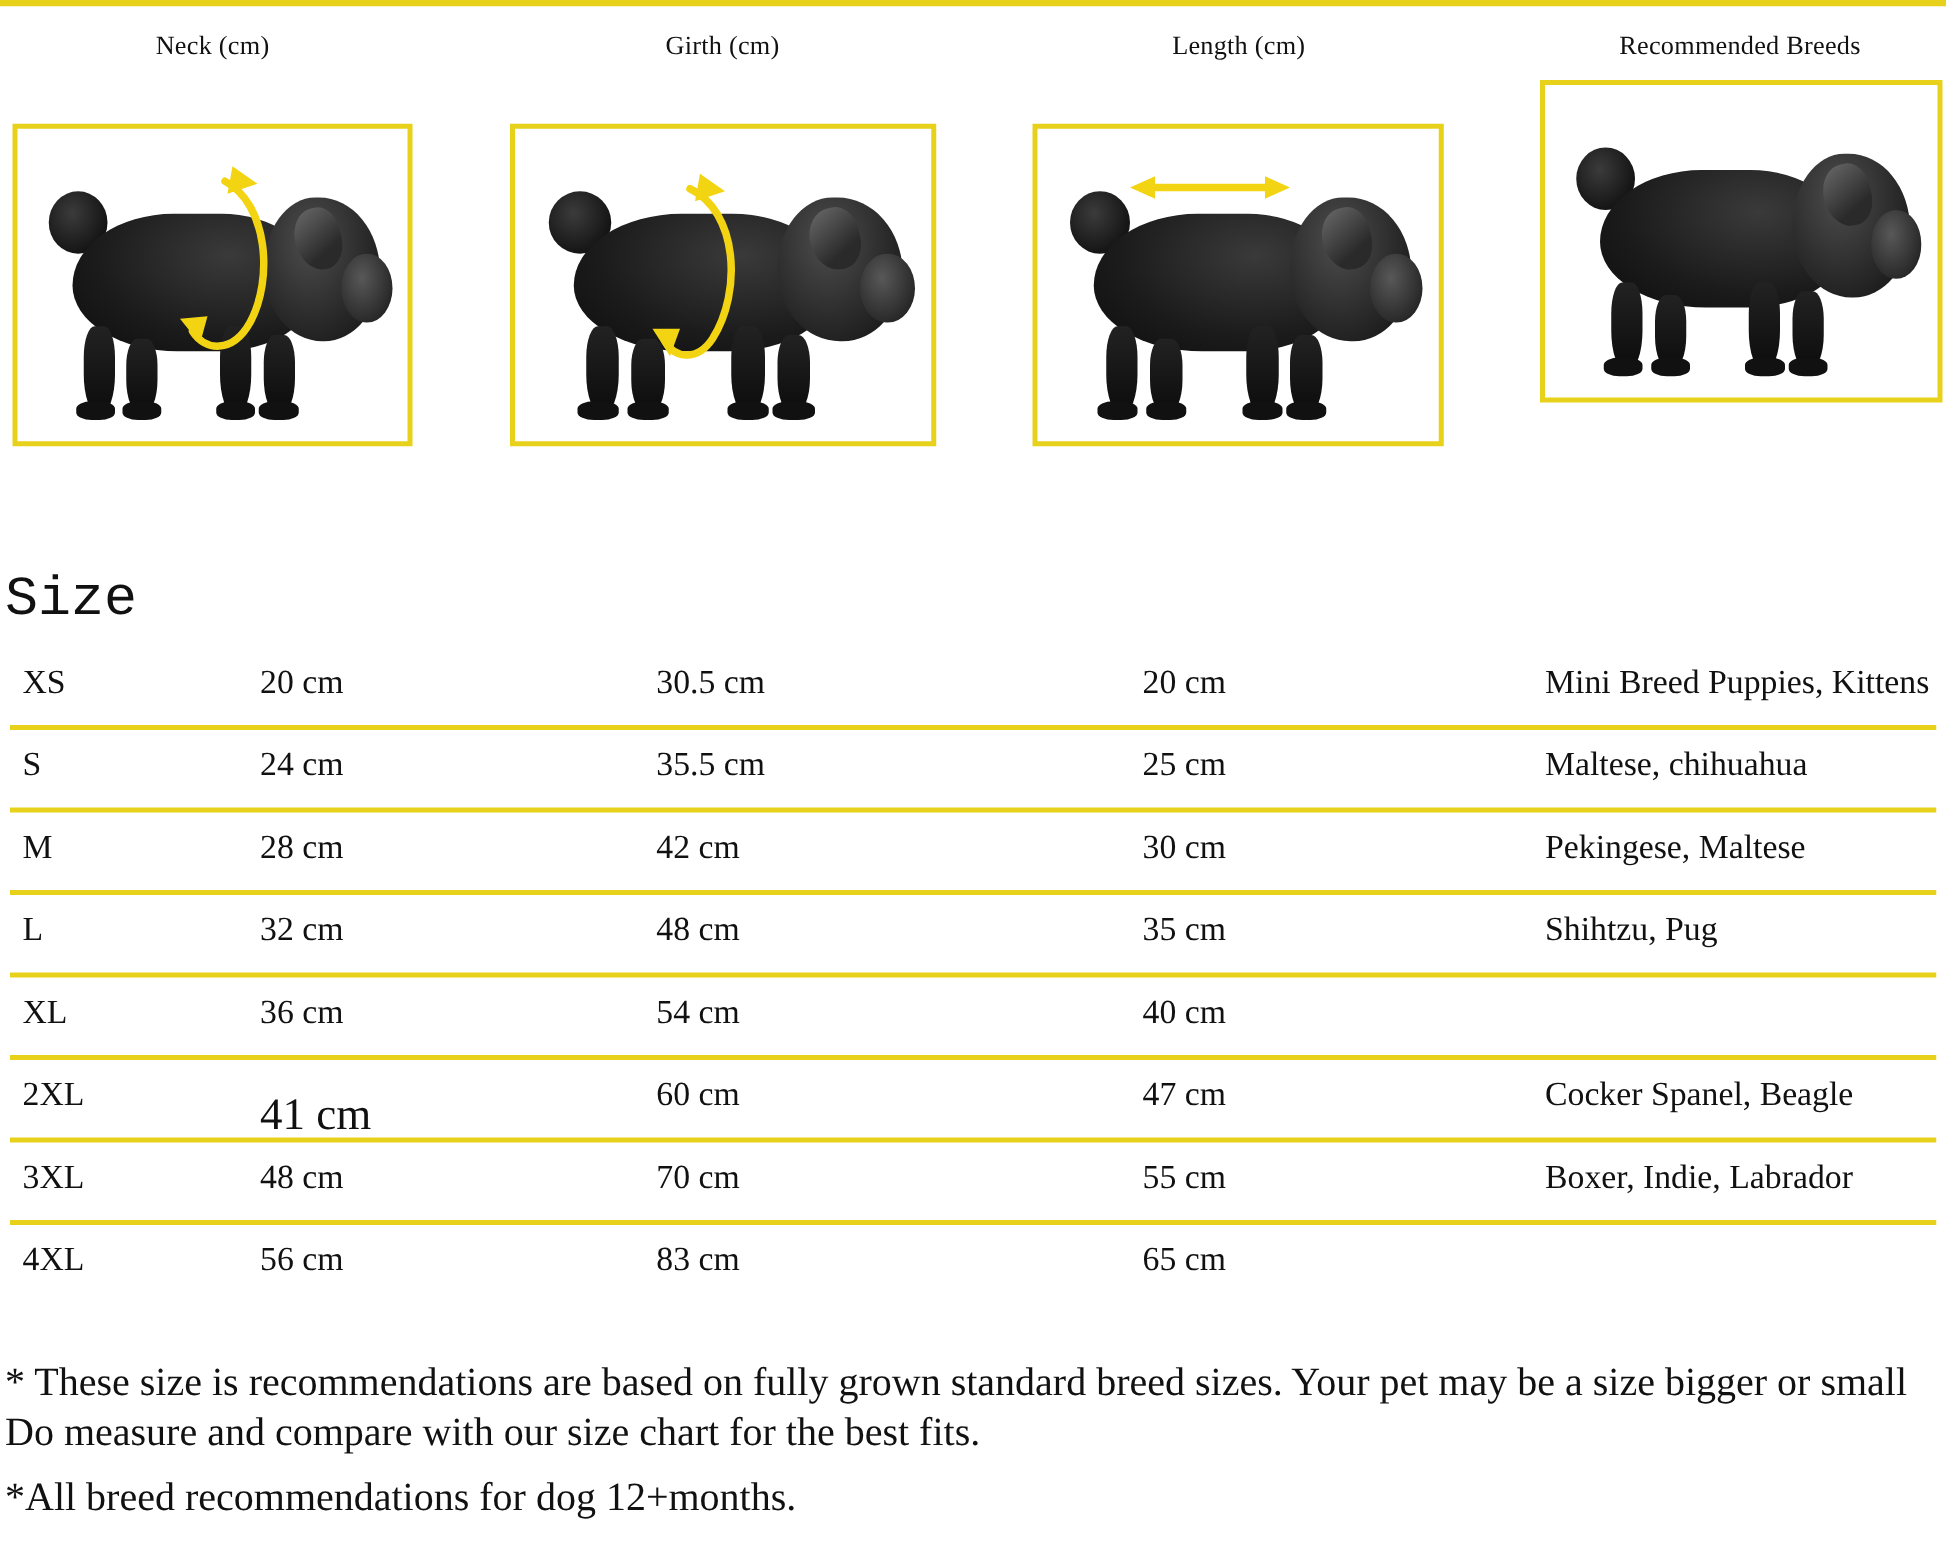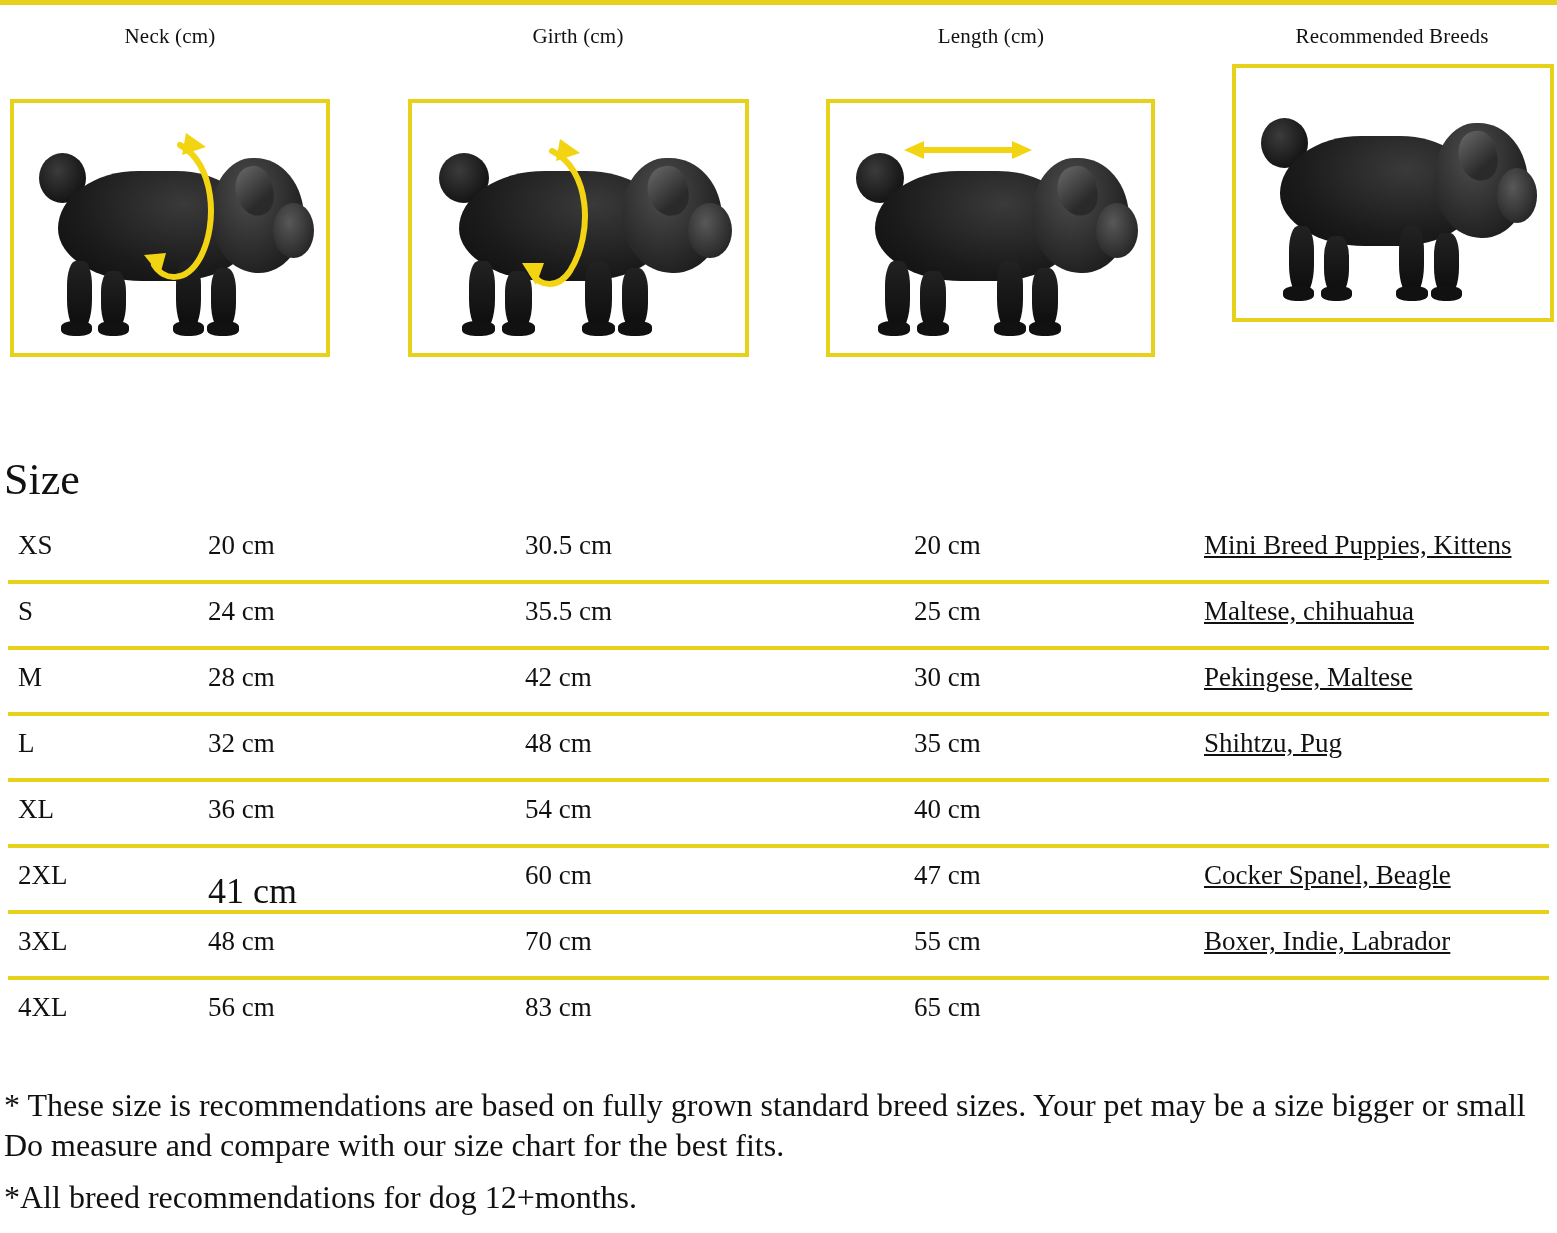--- a/index.html
+++ b/index.html
@@ -141,20 +141,21 @@
   }
 
   
   .size-title {
     position: absolute;
     left: 4px;
     top: 455px;
     font-size: 44px;
     line-height: 50px;
     color: #111;
+    font-family: Liberation Mono, monospace;
   }
   .table {
     position: absolute;
     left: 8px;
     top: 518px;
     width: 1541px;
   }
   .trow {
     position: relative;
     border-bottom: 4px solid #e8d11a;
@@ -166,21 +167,21 @@
     top: 10px;
     font-size: 27px;
     line-height: 34px;
     color: #111;
     white-space: pre-line;
   }
   .c-size { left: 10px; }
   .c-neck { left: 200px; }
   .c-girth { left: 517px; }
   .c-length { left: 906px; }
-  .c-breeds { left: 1196px; text-decoration: underline; }
+  .c-breeds { left: 1228px; }
   .big { font-size: 36px; line-height: 34px; top: 6px; margin-top: 20px; }
 
   
   .notes {
     position: absolute;
     left: 4px;
     top: 1085px;
     width: 1545px;
   }
   .note {

